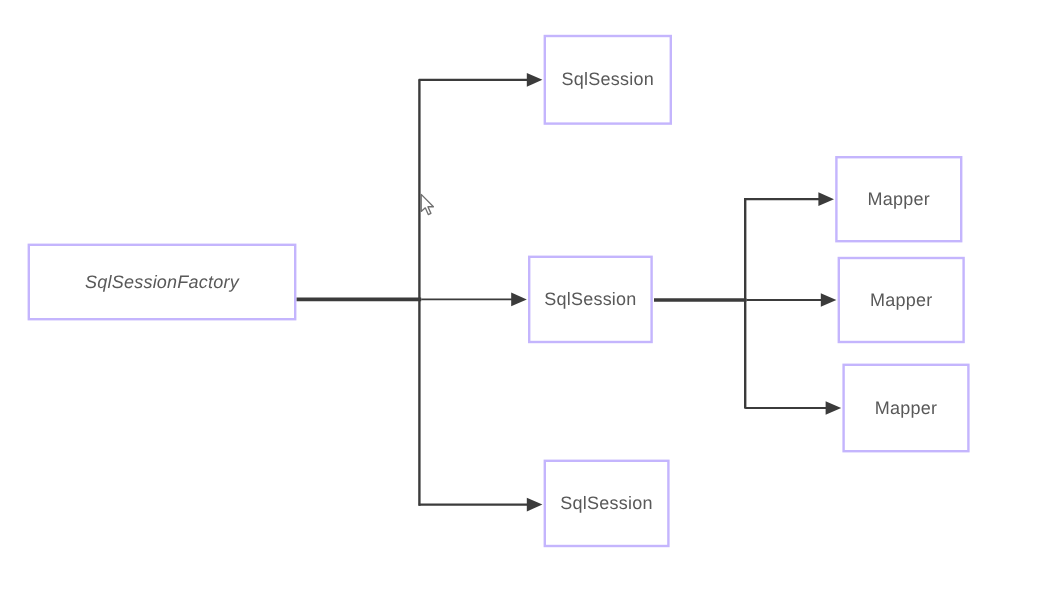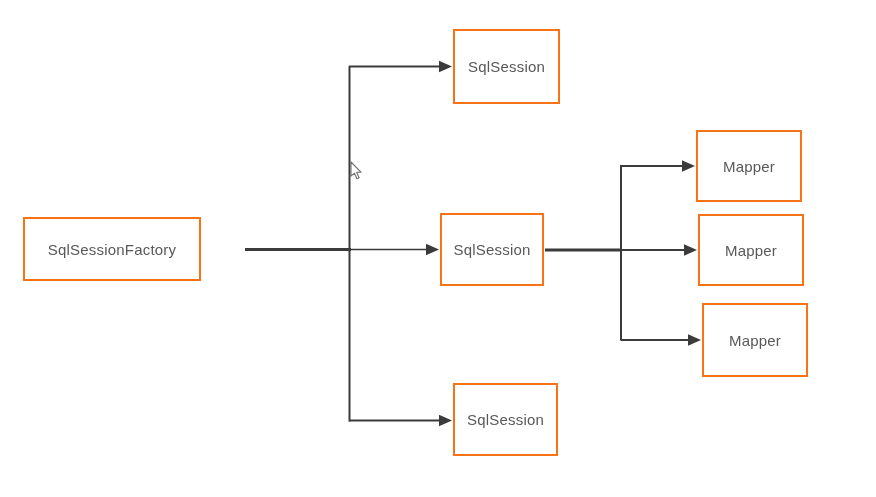--- a/index.html
+++ b/index.html
@@ -18,32 +18,32 @@
   .connectors {
     position: absolute;
     left: 0;
     top: 0;
     width: 876px;
     height: 497px;
   }
   .node {
     position: absolute;
     box-sizing: border-box;
-    border: 2px solid #f97316;
+    border: 2px solid #c4b5fd;
     background: #ffffff;
     display: flex;
     align-items: center;
     justify-content: center;
     color: #595959;
     font-size: 15px;
     letter-spacing: 0.2px;
     cursor: default;
     user-select: none;
   }
-  .node-factory        { left: 23px;  top: 217px; width: 178px; height: 64px; }
+  .node-factory        { left: 23px;  top: 203px; width: 224px; height: 64px; font-style: italic; }
   .node-session-top    { left: 453px; top: 29px;  width: 107px; height: 75px; }
   .node-session-middle { left: 440px; top: 213px; width: 104px; height: 73px; }
   .node-session-bottom { left: 453px; top: 383px; width: 105px; height: 73px; }
   .node-mapper-top     { left: 696px; top: 130px; width: 106px; height: 72px; }
   .node-mapper-middle  { left: 698px; top: 214px; width: 106px; height: 72px; }
   .node-mapper-bottom  { left: 702px; top: 303px; width: 106px; height: 74px; }
   .cursor {
     position: absolute;
     left: 350px;
     top: 161px;

